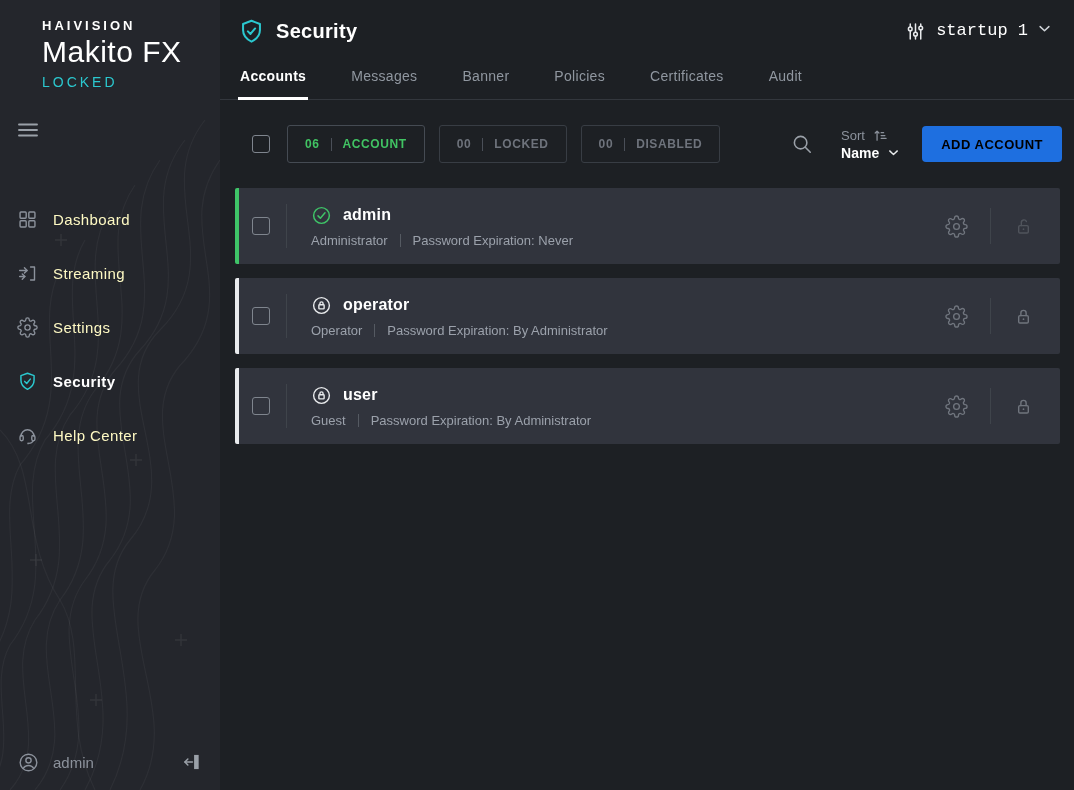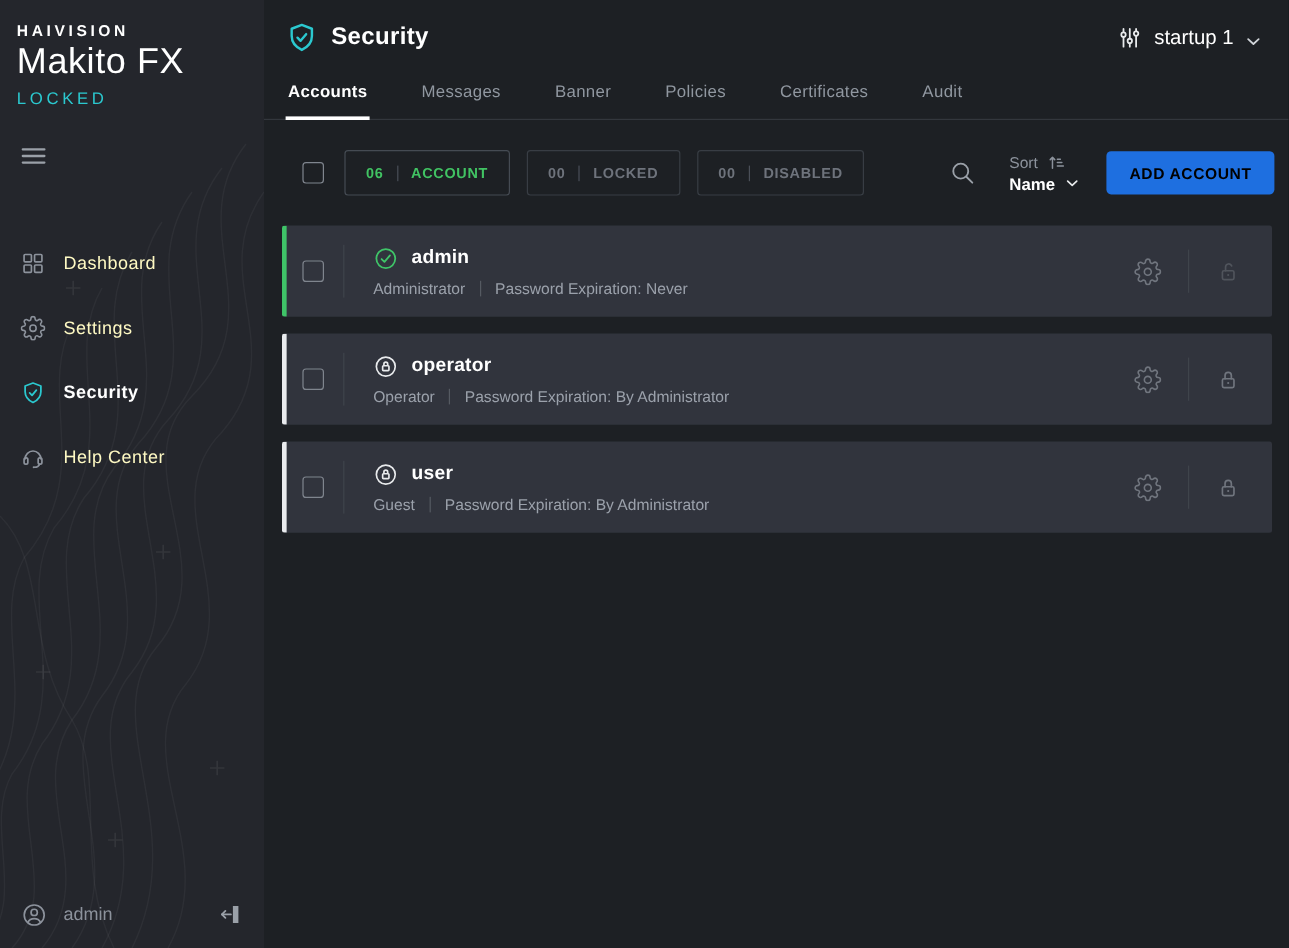--- a/index.html
+++ b/index.html
@@ -4,21 +4,21 @@
 <style>
   * { margin:0; padding:0; box-sizing:border-box; }
   html,body { background:#101215; }
   body { font-family:"Liberation Sans", sans-serif; }
   .app { position:relative; width:1074px; height:790px; display:flex; overflow:hidden; background:#1d2024; }
 
   
   .sidebar { position:relative; width:220px; flex:0 0 220px; background:#24262c; overflow:hidden; }
   .topo { position:absolute; inset:0; pointer-events:none; }
   .side-content { position:relative; z-index:2; height:100%; }
-  .logo { padding:18px 0 0 14px; }
+  .logo { padding:18px 0 0 14px;margin-left:28px; }
   .logo-company { color:#ffffff; font-size:13px; font-weight:bold; letter-spacing:3px; }
   .logo-product { color:#ffffff; font-size:30px; font-weight:300; letter-spacing:0.5px; margin-top:2px; }
   .logo-type { color:#2bc8cf; font-size:14px; font-weight:500; letter-spacing:3px; margin-top:5px; }
   .hamburger { margin:28px 0 0 16px; width:24px; height:24px; color:#9aa0a8; cursor:pointer; }
   .nav { margin-top:50px; }
   .nav-item { display:flex; align-items:center; height:54px; padding-left:17px; cursor:pointer; color:#fef9c3; }
   .nav-item .nico { width:21px; height:21px; margin-right:15px; color:#8c929c; }
   .nav-item .nlabel { font-size:15px; letter-spacing:0.4px; }
   .nav-item.active { color:#ffffff; }
   .nav-item.active .nico { color:#2bc8cf; }
@@ -26,21 +26,21 @@
   .user-bar { position:absolute; left:0; right:0; bottom:0; height:56px; display:flex; align-items:center; padding:0 18px; z-index:2; }
   .user-bar .uico { width:21px; height:21px; color:#8c929c; margin-right:14px; }
   .user-name { color:#8c929c; font-size:15px; flex:1; }
   .logout { width:20px; height:20px; color:#9aa0a8; cursor:pointer; }
 
   
   .main { flex:1; display:flex; flex-direction:column; background:#1d2024; min-width:0; }
   .titlebar { display:flex; align-items:center; height:62px; padding:0 22px 0 18px; }
   .title-shield { width:27px; height:27px; color:#2bc8cf; margin-right:11px; }
   .page-title { color:#ffffff; font-size:20px; font-weight:bold; letter-spacing:0.3px; }
-  .preset { margin-left:auto; display:flex; align-items:flex-end; cursor:pointer; }
+  .preset { margin-left:auto; display:flex; align-items:flex-start; cursor:pointer;font-family:Liberation Mono, monospace; }
   .preset .pico { width:21px; height:21px; color:#e8eaec; margin-right:10px; }
   .preset-name { color:#ffffff; font-size:17px; }
   .preset .chev { width:15px; height:15px; color:#cfd3d8; margin-left:9px; }
 
   .tabs { display:flex; padding:0 0 0 18px; border-bottom:1px solid #33373d; }
   .tab { font-size:14px; color:#9097a0; padding:6px 2px 13px 2px; margin-right:41px; cursor:pointer; border-bottom:3px solid transparent; margin-bottom:-1px; letter-spacing:0.3px; }
   .tab.active { color:#ffffff; font-weight:bold; border-bottom-color:#ffffff; }
 
   .toolbar { display:flex; align-items:center; margin-top:25px; padding:0 12px 0 32px; height:38px; }
   .cbox { width:18px; height:18px; border:1.5px solid #7f858e; border-radius:3px; background:transparent; cursor:pointer; flex:0 0 auto; }
@@ -125,20 +125,32 @@
                 <rect x="3.5" y="3.5" width="7" height="7" rx="1"></rect>
                 <rect x="13.5" y="3.5" width="7" height="7" rx="1"></rect>
                 <rect x="3.5" y="13.5" width="7" height="7" rx="1"></rect>
                 <rect x="13.5" y="13.5" width="7" height="7" rx="1"></rect>
               </svg>
           </span>
           <span class="nlabel">Dashboard</span>
         </div>
         <div class="nav-item">
           <span class="nico">
+            <svg viewBox="0 0 24 24" fill="none" stroke="currentColor" stroke-width="1.6" stroke-linecap="round" stroke-linejoin="round">
+                <path d="M3 8.5h8.5"></path>
+                <path d="M8.5 5.5l3 3-3 3"></path>
+                <path d="M3 15.5h6"></path>
+                <path d="M6 12.5l3 3-3 3"></path>
+                <path d="M15.5 4.5H20v15h-4.5"></path>
+              </svg>
+          </span>
+          <span class="nlabel">Streaming</span>
+        </div>
+        <div class="nav-item">
+          <span class="nico">
             <svg viewBox="0 0 24 24" fill="none" stroke="currentColor" stroke-width="1.5" stroke-linejoin="round">
                 <circle cx="12" cy="12" r="3"></circle>
                 <path d="M19.4 15a1.65 1.65 0 0 0 .33 1.82l.06.06a2 2 0 0 1 0 2.83 2 2 0 0 1-2.83 0l-.06-.06a1.65 1.65 0 0 0-1.82-.33 1.65 1.65 0 0 0-1 1.51V21a2 2 0 0 1-2 2 2 2 0 0 1-2-2v-.09A1.65 1.65 0 0 0 9 19.4a1.65 1.65 0 0 0-1.82.33l-.06.06a2 2 0 0 1-2.83 0 2 2 0 0 1 0-2.83l.06-.06a1.65 1.65 0 0 0 .33-1.82 1.65 1.65 0 0 0-1.51-1H3a2 2 0 0 1-2-2 2 2 0 0 1 2-2h.09A1.65 1.65 0 0 0 4.6 9a1.65 1.65 0 0 0-.33-1.82l-.06-.06a2 2 0 0 1 0-2.83 2 2 0 0 1 2.83 0l.06.06a1.65 1.65 0 0 0 1.82.33H9a1.65 1.65 0 0 0 1-1.51V3a2 2 0 0 1 2-2 2 2 0 0 1 2 2v.09a1.65 1.65 0 0 0 1 1.51 1.65 1.65 0 0 0 1.82-.33l.06-.06a2 2 0 0 1 2.83 0 2 2 0 0 1 0 2.83l-.06.06a1.65 1.65 0 0 0-.33 1.82V9a1.65 1.65 0 0 0 1.51 1H21a2 2 0 0 1 2 2 2 2 0 0 1-2 2h-.09a1.65 1.65 0 0 0-1.51 1z"></path>
               </svg>
           </span>
           <span class="nlabel">Settings</span>
         </div>
         <div class="nav-item active">
           <span class="nico">
             <svg viewBox="0 0 24 24" fill="none" stroke="currentColor" stroke-width="1.7" stroke-linecap="round" stroke-linejoin="round">

